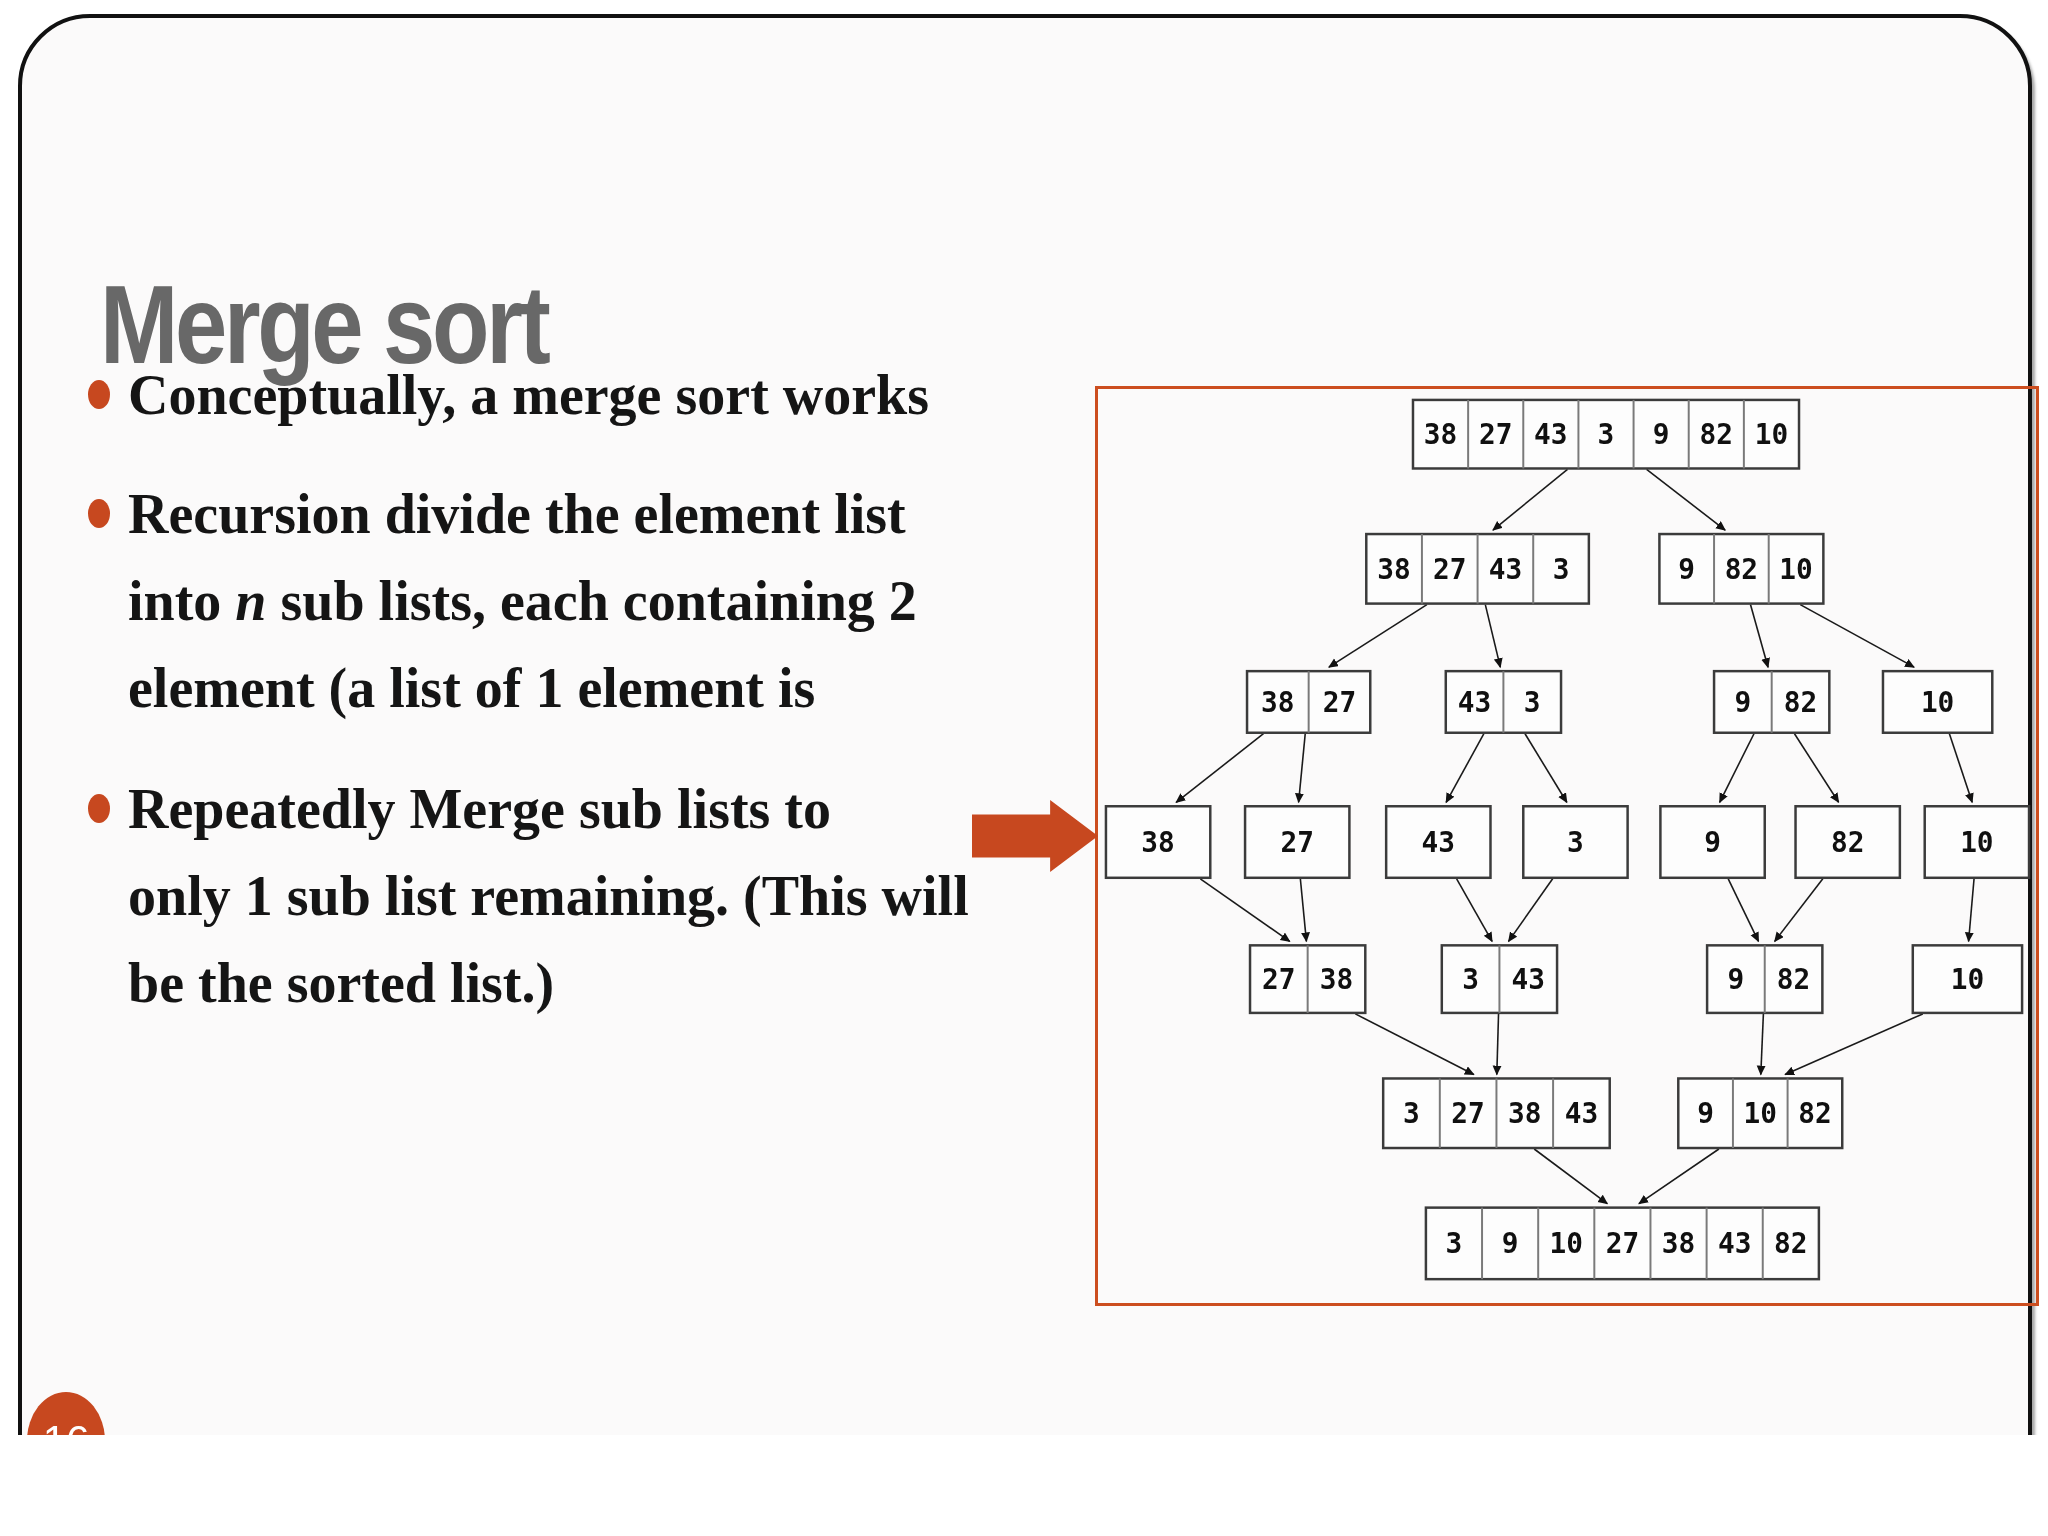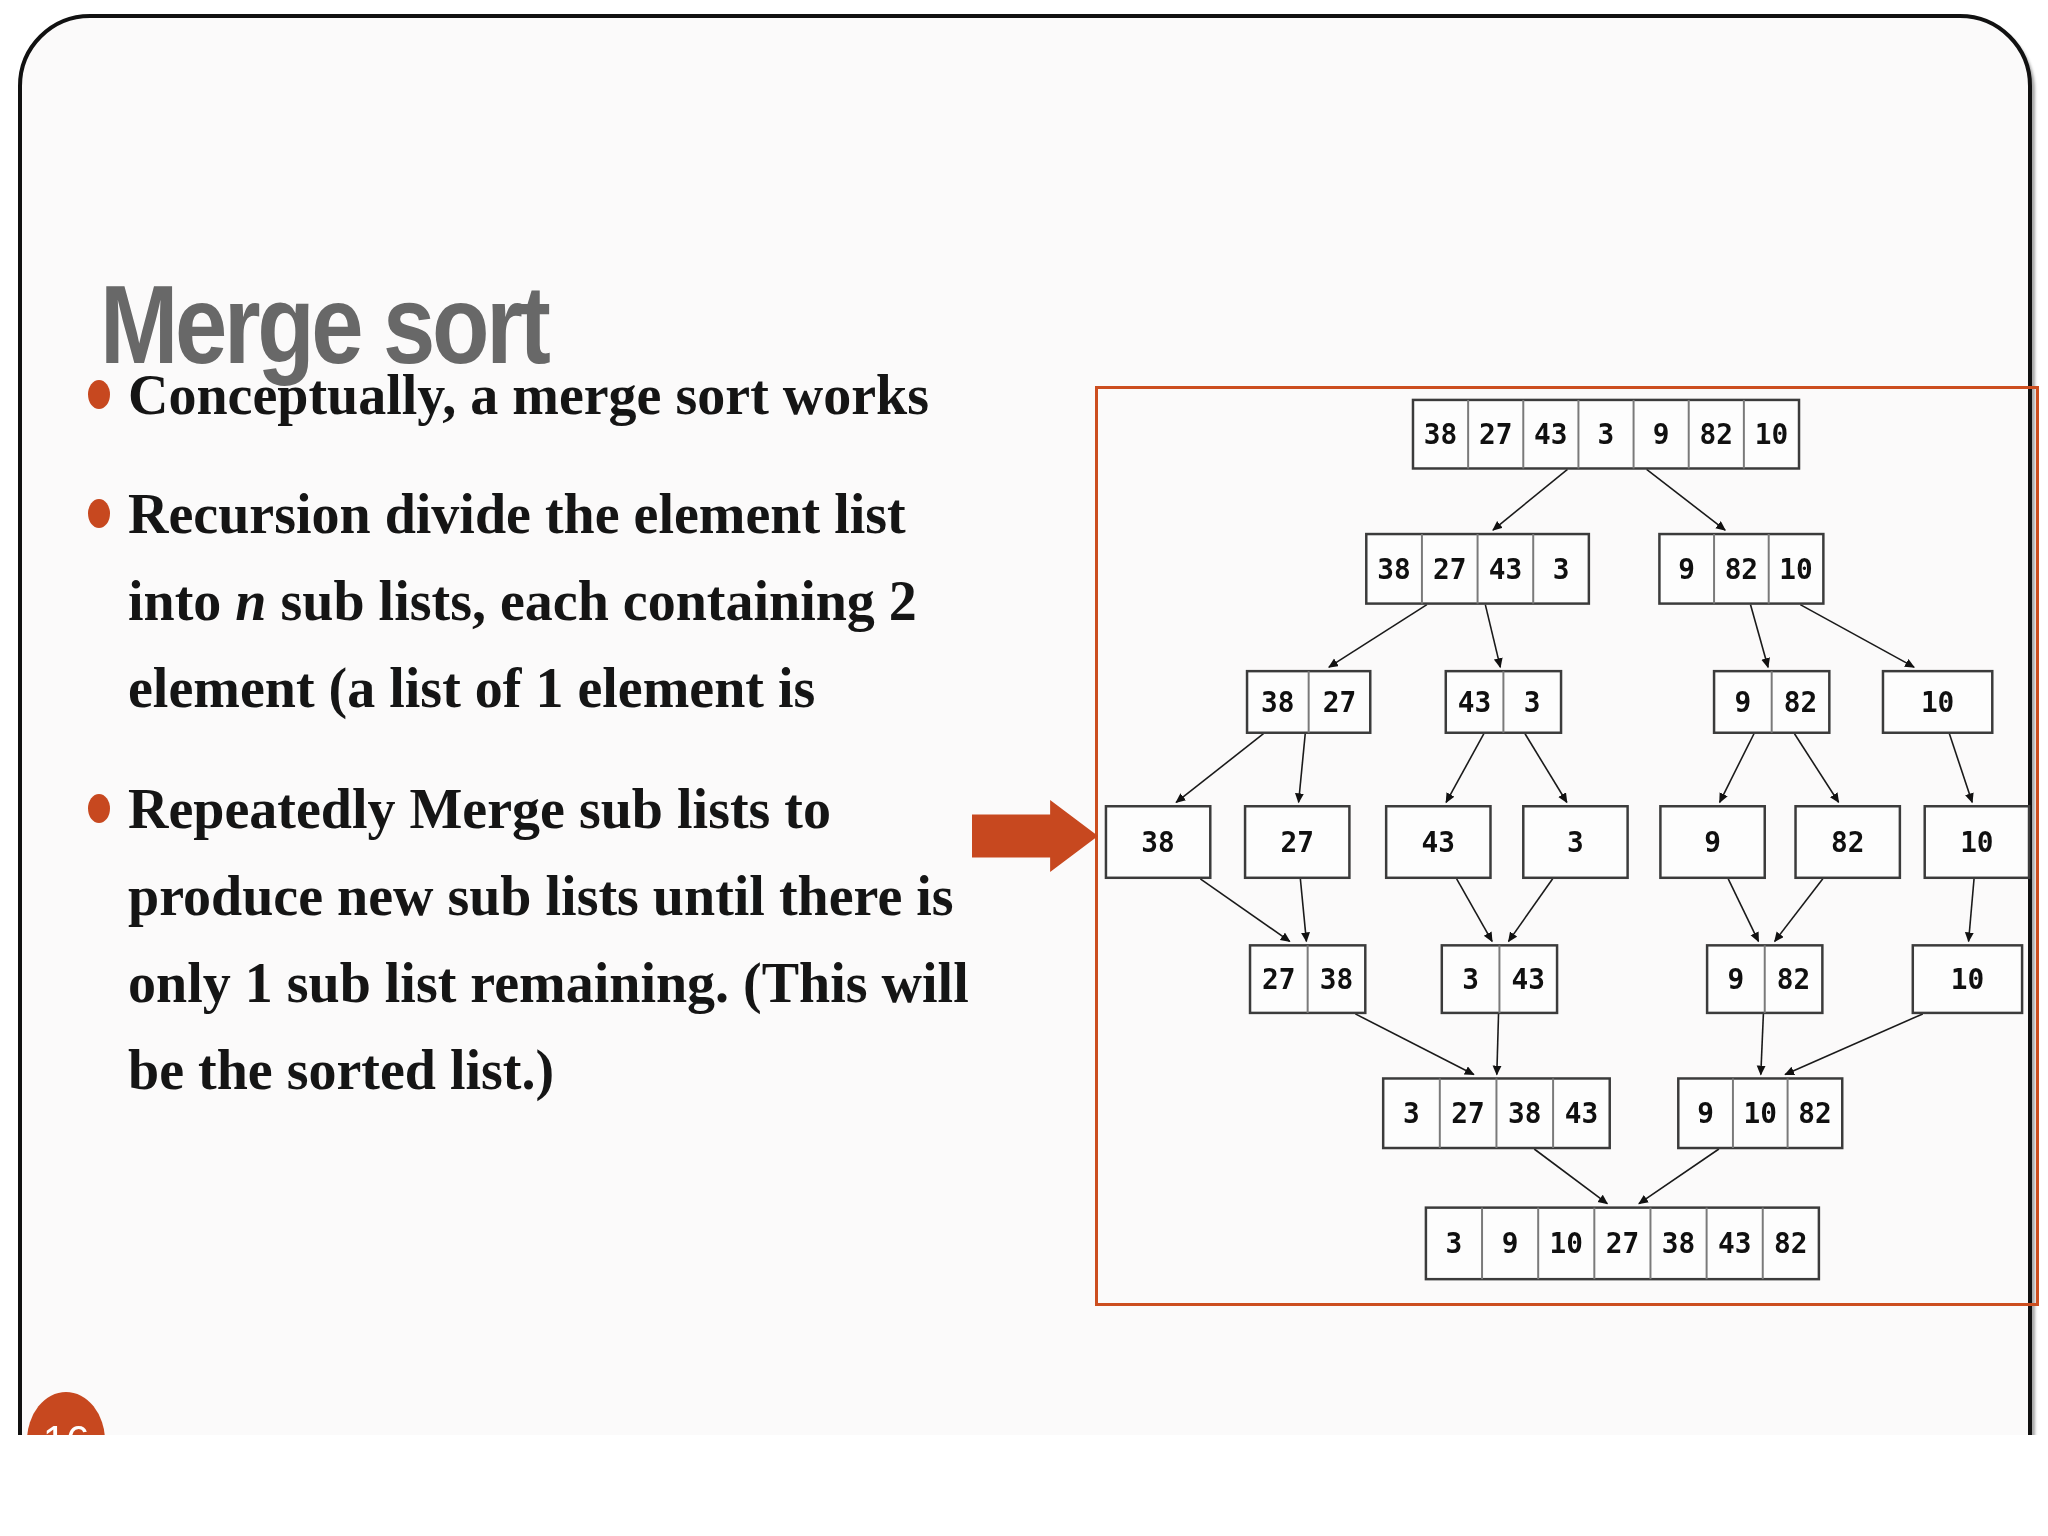--- a/index.html
+++ b/index.html
@@ -50,21 +50,20 @@
           <div class="bullet-text">
             <div class="line"><span>Recursion divide the element list</span></div>
             <div class="line"><span>into </span><span class="it">n</span><span> sub lists, each containing 2</span></div>
             <div class="line"><span>element (a list of 1 element is</span></div>
           </div>
         </div>
         <div class="bullet-item">
           <span class="bullet-dot"></span>
           <div class="bullet-text">
             <div class="line"><span>Repeatedly Merge sub lists to</span></div>
-            <div class="line"><span>produce new sub lists until there is</span></div>
             <div class="line"><span>only 1 sub list remaining. (This will</span></div>
             <div class="line"><span>be the sorted list.)</span></div>
           </div>
         </div>
       </div>
 
     <div class="diagram-frame">
       <svg id="diagram-svg" viewBox="0 0 944 920" preserveAspectRatio="none">
         <defs>
           <marker id="ah" markerWidth="11" markerHeight="10" refX="9" refY="4.5" orient="auto" markerUnits="userSpaceOnUse">

